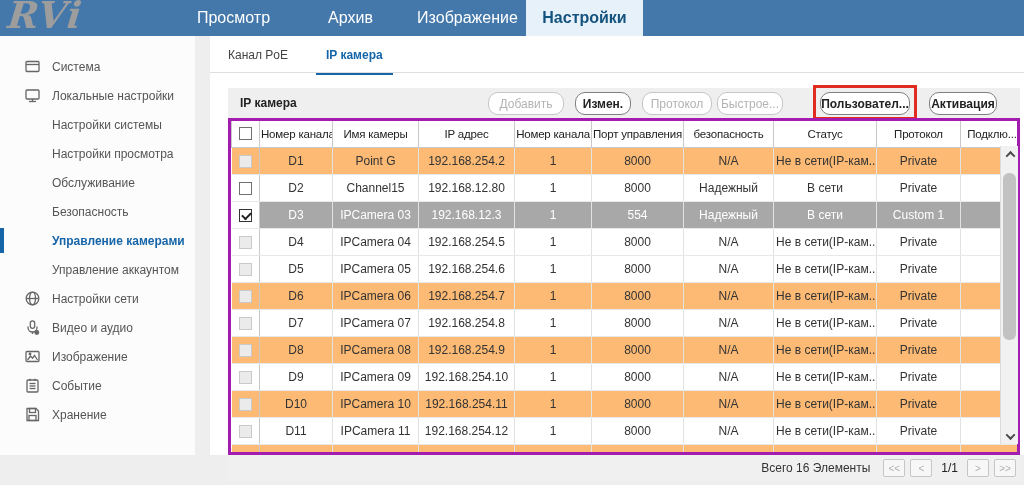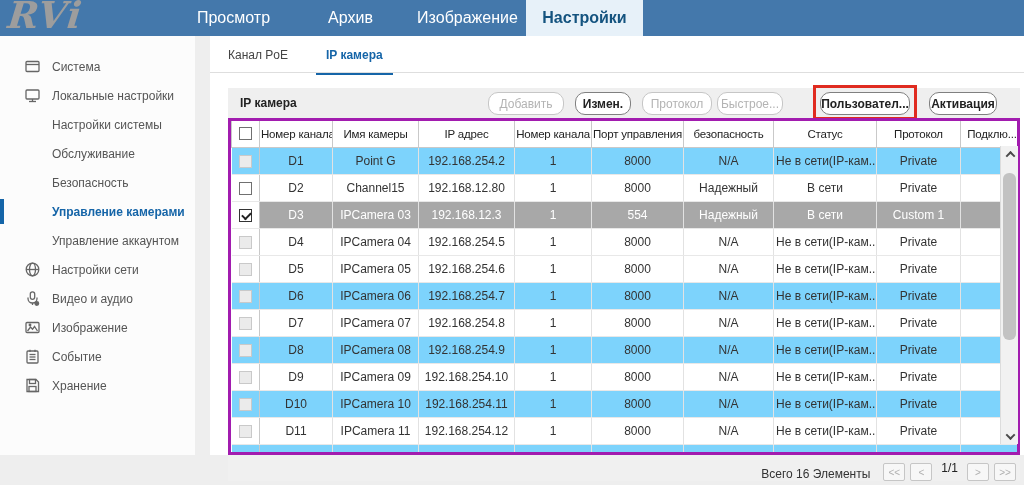--- a/index.html
+++ b/index.html
@@ -65,21 +65,21 @@
   table { width:790px; border-collapse:collapse; table-layout:fixed; }
   th {
     height:26px; font-weight:normal; color:#222; font-size:11.5px; letter-spacing:-0.2px;
     border:1px solid #c9c9c9; border-top:none; background:#fff; white-space:nowrap; overflow:hidden; padding:0 1px;
   }
   td {
     height:27px; text-align:center; color:#333; font-size:12px;
     border-right:1px solid #e2e2e2; border-bottom:1px solid #e8e8e8;
     white-space:nowrap; overflow:hidden; padding:0 2px;
   }
-  tr.shaded td { background:#7dd3fc; }
+  tr.shaded td { background:#fdba74; }
   tr.selected td { background:#a8a8a8; color:#ffffff;margin-left:20px; }
   tr.selected td.cb-cell { background:#ffffff; }
   th:first-child, td.cb-cell { border-right:1px solid #c9c9c9; }
 
   
   .cb { position:relative; display:inline-block; width:13px; height:13px; vertical-align:middle; border:1px solid #707070; background:#fff; }
   .cb.disabled { background:#ebebeb; border-color:#c9c9c9; }
   .cb.checked { border-color:#333; }
   .cb.checked::after {
     content:''; position:absolute; left:2px; top:2px; width:7px; height:4px;
@@ -91,21 +91,21 @@
   .sc-btn { position:absolute; left:0; width:18px; height:16px; display:flex; align-items:center; justify-content:center; cursor:pointer; }
   .sc-up { top:0; } .sc-down { bottom:0; }
   .chev { width:7px; height:7px; border-left:2px solid #4a4a4a; border-top:2px solid #4a4a4a; }
   .chev.up { transform:rotate(45deg) translate(1px,1px); }
   .chev.down { transform:rotate(225deg) translate(1px,1px); }
   .sc-thumb { position:absolute; left:2px; top:27px; width:13px; height:167px; background:#c2c2c2; border-radius:6px; cursor:grab; }
 
   
   .footerbar {
     position:absolute; left:228px; top:455px; width:792px; height:26px;
-    display:flex; align-items:flex-end; justify-content:flex-end; gap:5px; padding-right:4px;
+    display:flex; align-items:center; justify-content:flex-end; gap:5px; padding-right:4px;
     background:#f0f0f0; color:#333;
   }
   .pgbtn {
     min-width:22px; height:18px; border:1px solid #c6c6c6; background:#f7f7f7;
     color:#b0b0b0; font-size:10px; border-radius:2px; cursor:pointer;
     font-family:"Liberation Sans", sans-serif;
   }
   .pg-label { margin:6px 4px; color:#222; }
   .footer-total { margin-right:8px; }
 </style>
@@ -134,20 +134,24 @@
     <span class="side-icon"><svg viewBox="0 0 17 17">
           <rect x="2" y="3" width="13" height="9" rx="1"></rect>
           <line x1="8.5" y1="12" x2="8.5" y2="14.5"></line>
           <line x1="5" y1="14.5" x2="12" y2="14.5"></line>
         </svg></span>
     <span class="side-label">Локальные настройки</span>
   </div>
     <div class="side-item sub">
 
     <span class="side-label">Настройки системы</span>
+  </div>
+    <div class="side-item sub">
+
+    <span class="side-label">Настройки просмотра</span>
   </div>
     <div class="side-item sub">
 
     <span class="side-label">Обслуживание</span>
   </div>
     <div class="side-item sub">
 
     <span class="side-label">Безопасность</span>
   </div>
     <div class="side-item sub active">

